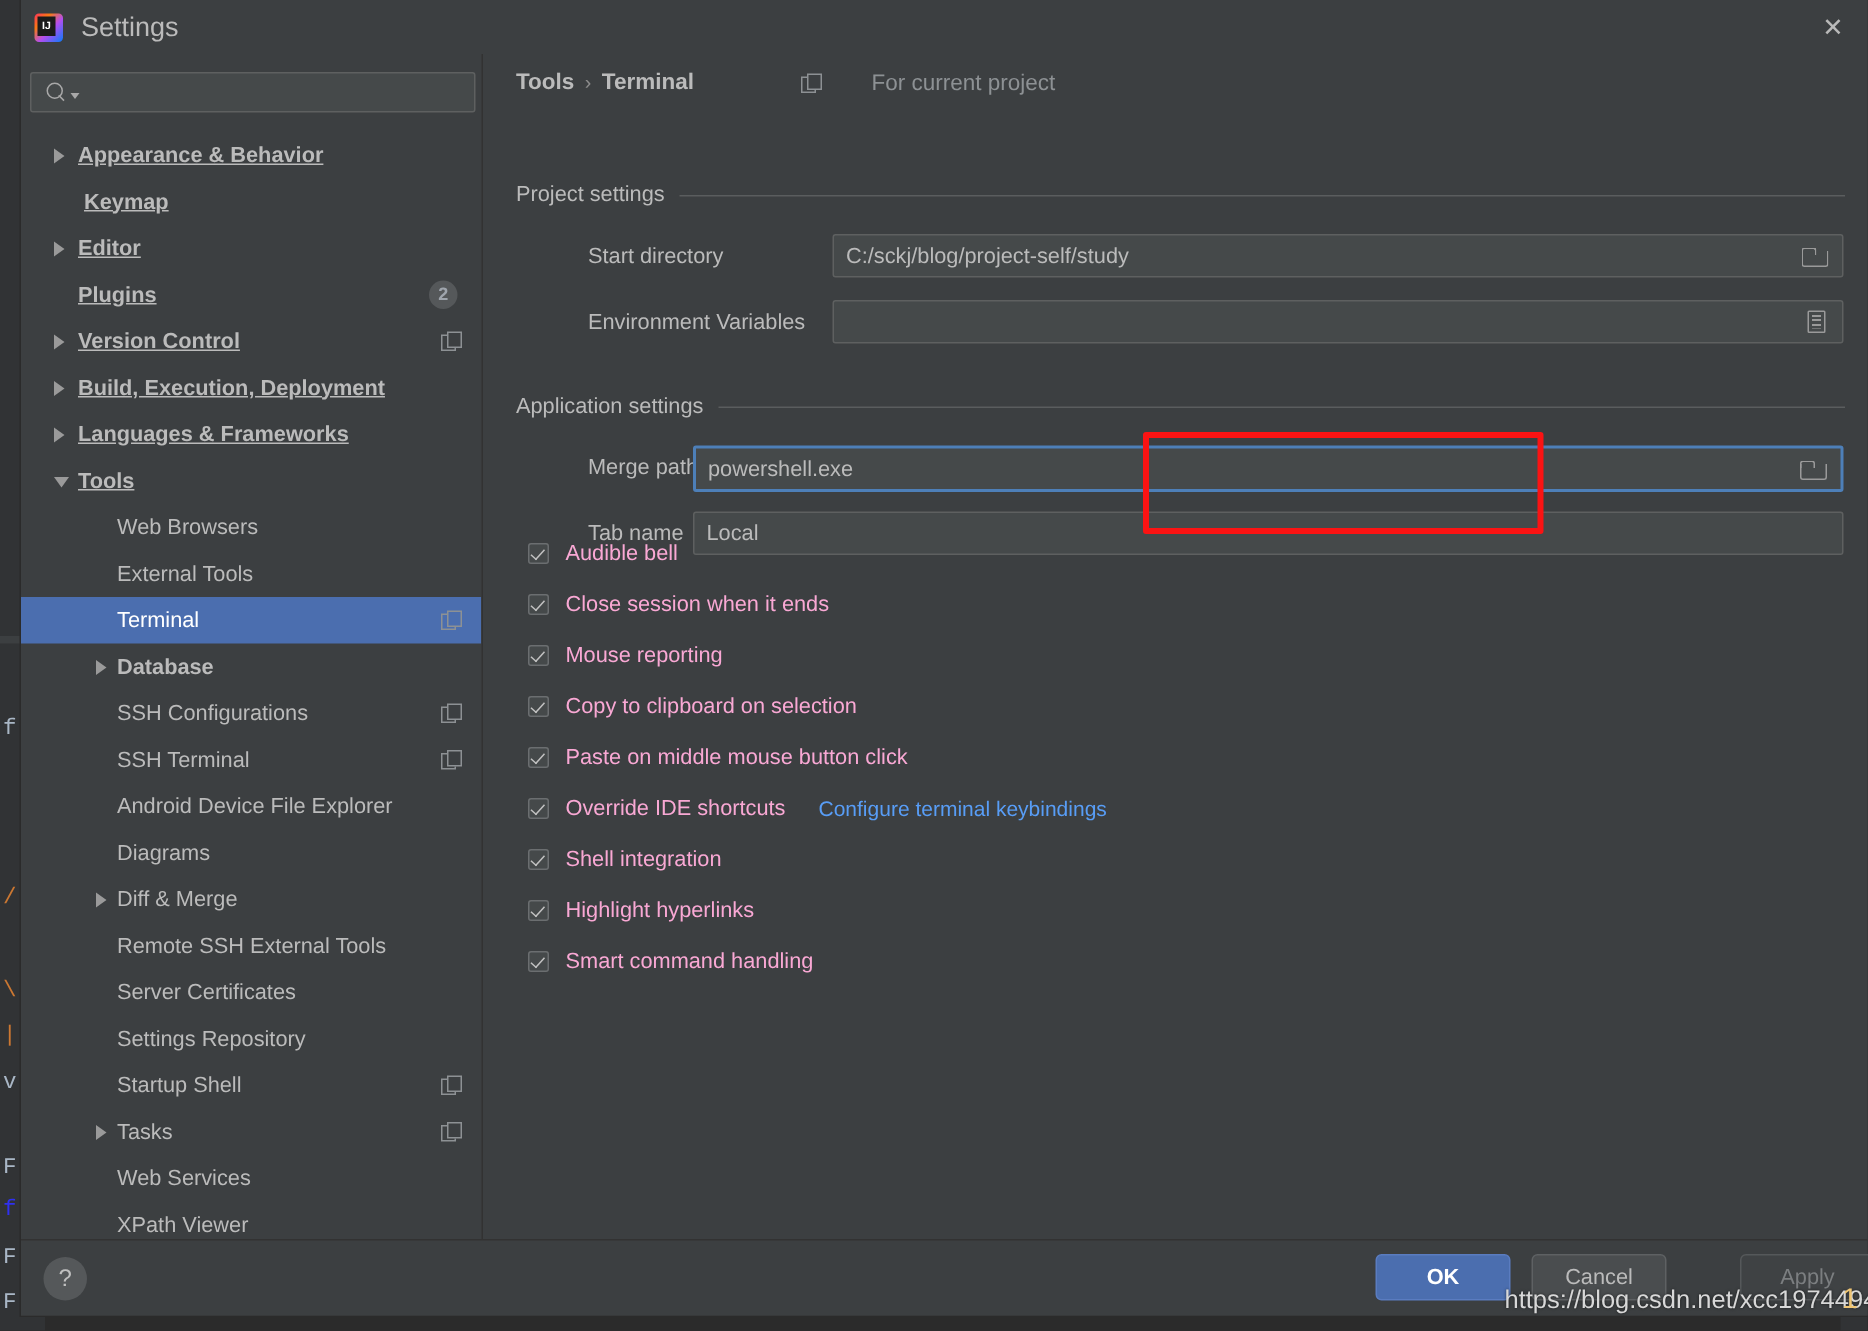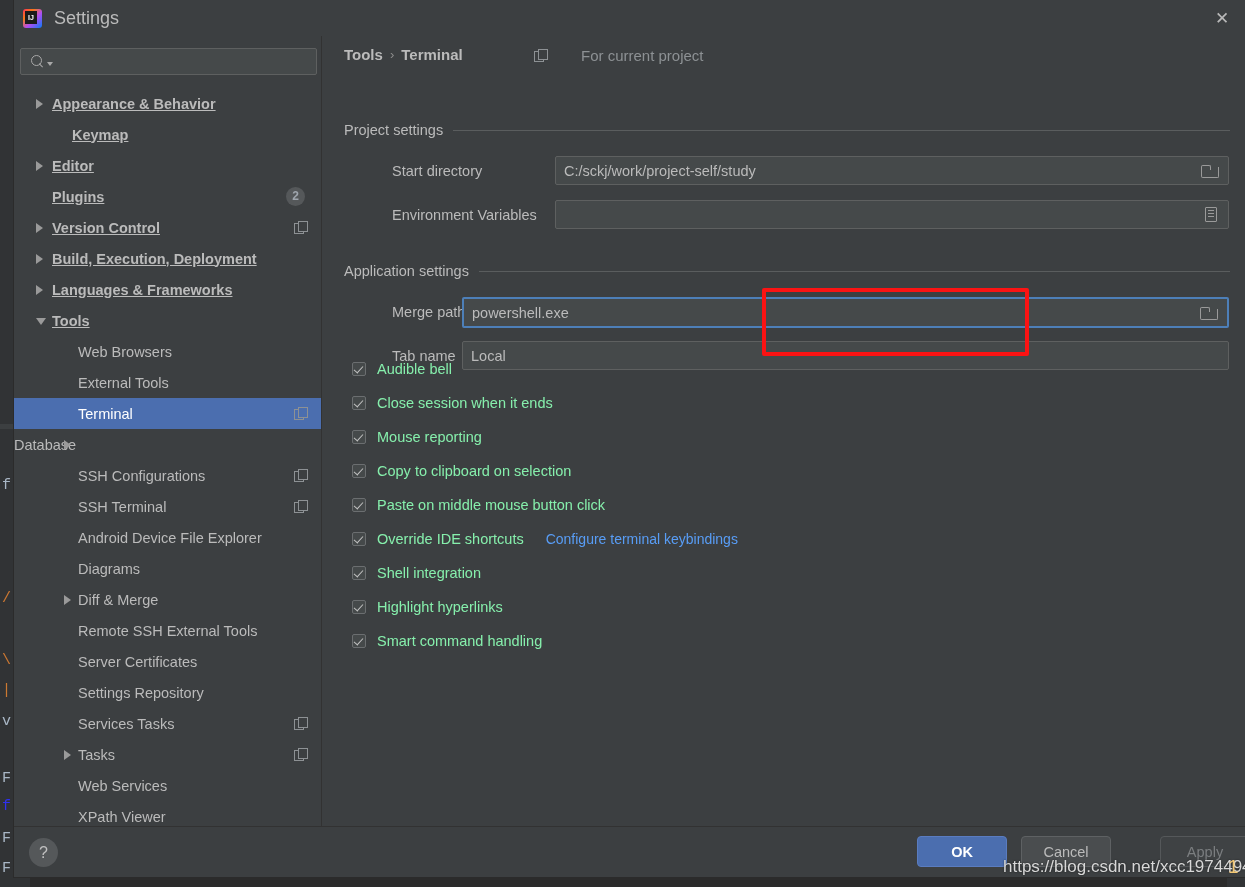--- a/index.html
+++ b/index.html
@@ -260,21 +260,21 @@
     position: relative; flex: 0 0 auto;
   }
   .cb-box.checked::after {
     content: "";
     position: absolute; left: 3.4px; top: 1px;
     width: 4px; height: 8px;
     border: solid #c2c2c2; border-width: 0 1.8px 1.8px 0;
     transform: rotate(42deg);
   }
   .cb-label {
-    margin-left: 11px; font-size: 14.5px; color: #86efac; white-space: nowrap;
+    margin-left: 11px; font-size: 14.5px; color: #f9a8d4; white-space: nowrap;
   }
   .cb-link {
     margin-left: 22px; font-size: 14px; color: #589df6; white-space: nowrap;
     cursor: pointer;
   }
 
   
   #red-box {
     position: absolute;
     left: 440px; top: 252px;
@@ -371,21 +371,21 @@
       <div id="search-icon"></div>
       <div id="search-caret"></div>
       <input id="search-input" type="text" placeholder="" style="">
     </div>
     <div id="tree">
         <div class="tree-row bold">
           <span class="tw" style="left: 22px; top: 11px;"></span>
           <span class="tree-label" style="margin-left: 38px;">Appearance &amp; Behavior</span>
         </div>
         <div class="tree-row bold">
-          <span class="tree-label" style="margin-left: 58px;">Keymap</span>
+          <span class="tree-label" style="margin-left: 42px;">Keymap</span>
         </div>
         <div class="tree-row bold">
           <span class="tw" style="left: 22px; top: 11px;"></span>
           <span class="tree-label" style="margin-left: 38px;">Editor</span>
         </div>
         <div class="tree-row bold">
           <span class="tree-label" style="margin-left: 38px;">Plugins</span>
           <span class="badge">2</span>
         </div>
         <div class="tree-row bold">
@@ -410,21 +410,21 @@
         </div>
         <div class="tree-row">
           <span class="tree-label" style="margin-left: 64px;">External Tools</span>
         </div>
         <div class="tree-row selected">
           <span class="tree-label" style="margin-left: 64px;">Terminal</span>
           <span class="copy-icon"></span>
         </div>
         <div class="tree-row">
           <span class="tw" style="left: 50px; top: 11px;"></span>
-          <span class="tree-label" style="">Database</span>
+          <span class="tree-label" style="margin-left: 64px; font-weight: bold;">Database</span>
         </div>
         <div class="tree-row">
           <span class="tree-label" style="margin-left: 64px;">SSH Configurations</span>
           <span class="copy-icon"></span>
         </div>
         <div class="tree-row">
           <span class="tree-label" style="margin-left: 64px;">SSH Terminal</span>
           <span class="copy-icon"></span>
         </div>
         <div class="tree-row">
@@ -440,21 +440,21 @@
         <div class="tree-row">
           <span class="tree-label" style="margin-left: 64px;">Remote SSH External Tools</span>
         </div>
         <div class="tree-row">
           <span class="tree-label" style="margin-left: 64px;">Server Certificates</span>
         </div>
         <div class="tree-row">
           <span class="tree-label" style="margin-left: 64px;">Settings Repository</span>
         </div>
         <div class="tree-row">
-          <span class="tree-label" style="margin-left: 64px;">Services Tasks</span>
+          <span class="tree-label" style="margin-left: 64px;">Startup Shell</span>
           <span class="copy-icon"></span>
         </div>
         <div class="tree-row">
           <span class="tw" style="left: 50px; top: 11px;"></span>
           <span class="tree-label" style="margin-left: 64px;">Tasks</span>
           <span class="copy-icon"></span>
         </div>
         <div class="tree-row">
           <span class="tree-label" style="margin-left: 64px;">Web Services</span>
         </div>
@@ -479,21 +479,21 @@
       <span>For current project</span>
     </div>
 
     <div class="section-head" style="left:22px; top:86px;">
       <span>Project settings</span>
       <span class="rule"></span>
     </div>
 
     <div class="field-label" style="left:30px; top:127px;">Start directory</div>
     <div class="text-field" style="left:233px; top:120px; width:674px; height:29px;">
-      <span class="tf-value">C:/sckj/work/project-self/study</span>
+      <span class="tf-value">C:/sckj/blog/project-self/study</span>
       <span class="folder-icon"></span>
     </div>
 
     <div class="field-label" style="left:30px; top:171px;">Environment Variables</div>
     <div class="text-field" style="left:233px; top:164px; width:674px; height:29px;">
       <span class="tf-value"></span>
       <span class="envvar-icon"></span>
     </div>
 
     <div class="section-head" style="left:22px; top:227px;">

